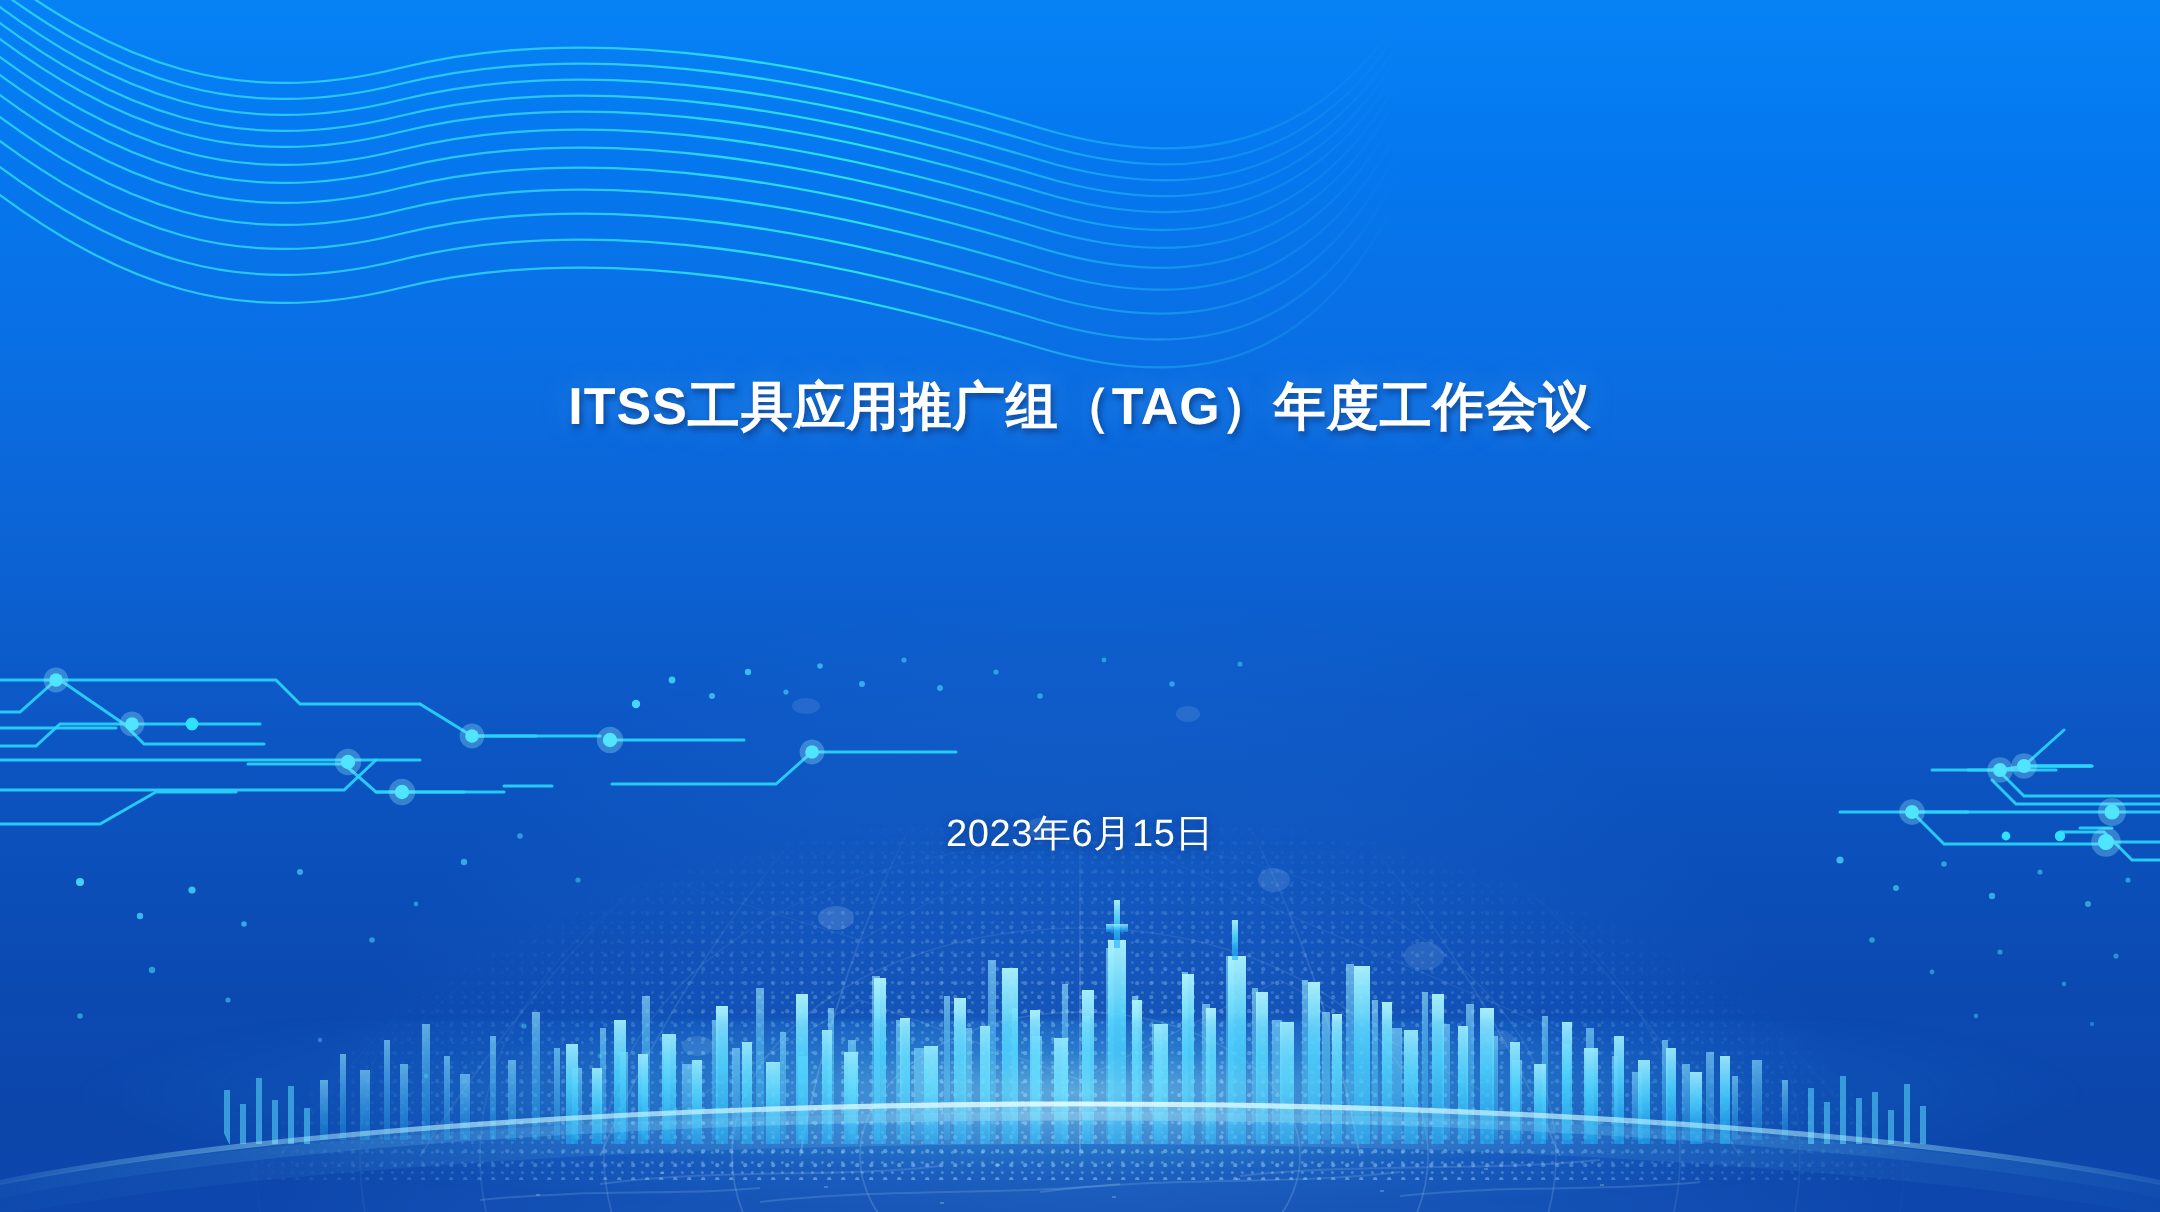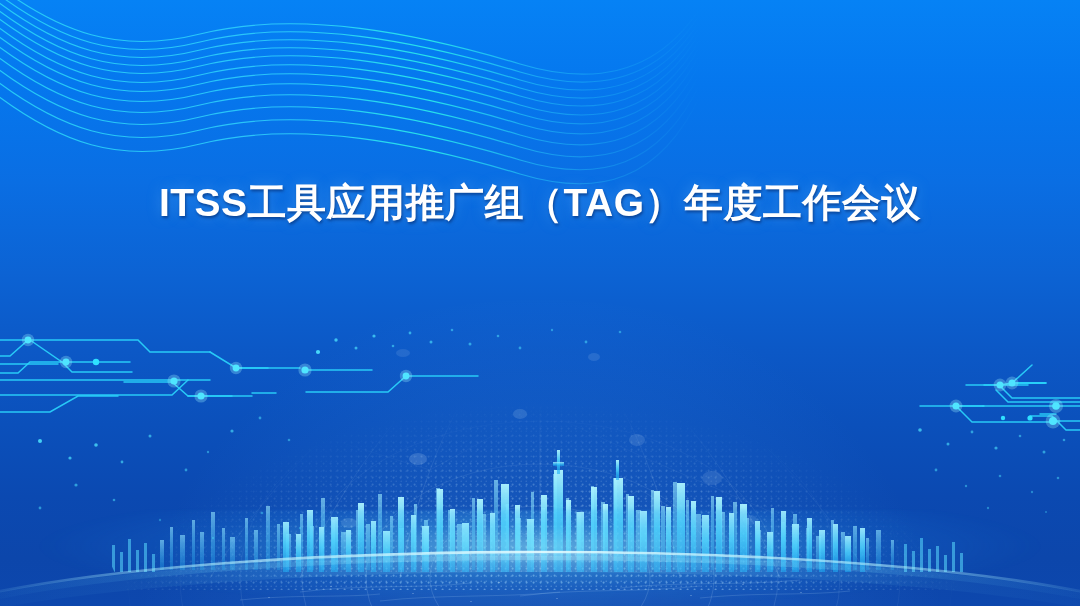--- a/index.html
+++ b/index.html
@@ -68,21 +68,21 @@
   #title-block {
     position: absolute;
     left: 0;
     right: 0;
     top: 172px;
     text-align: center;
   }
   .title-line {
     color: #ffffff;
     font-weight: bold;
-    font-size: 39px;
+    font-size: 26px;
     letter-spacing: 0.5px;
     line-height: 62px;
     text-shadow:
       1px 2px 3px rgba(0, 30, 90, 0.55),
       0 0 14px rgba(120, 200, 255, 0.35);
     white-space: nowrap;
   }
   #date-text {
     position: absolute;
     left: 0;
@@ -540,14 +540,15 @@
         <circle cx="213" cy="538" r="1.2" opacity="0.35"></circle>
         <circle cx="160" cy="520" r="1.2" opacity="0.35"></circle>
       </g>
     </svg>
   </div>
 
   <div id="title-block">
     <div class="title-line">ITSS工具应用推广组（TAG）年度工作会议</div>
   </div>
 
+  <div id="date-text">2023年6月15日</div>
 
 </div>
 
 </body></html>

